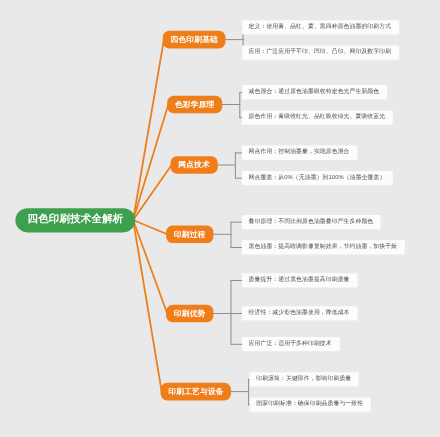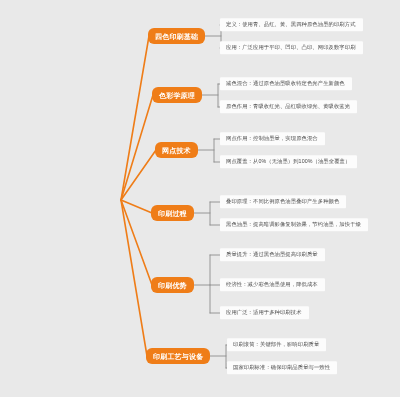--- a/index.html
+++ b/index.html
@@ -94,20 +94,21 @@
       <line x1="210" y1="255" x2="210" y2="313" stroke="#8d8d8d" stroke-width="0.9" stroke-linecap="round"></line>
       <line x1="210" y1="255" x2="220" y2="255" stroke="#8d8d8d" stroke-width="0.9" stroke-linecap="round"></line>
       <line x1="210" y1="285" x2="220" y2="285" stroke="#8d8d8d" stroke-width="0.9" stroke-linecap="round"></line>
       <line x1="210" y1="313" x2="220" y2="313" stroke="#8d8d8d" stroke-width="0.9" stroke-linecap="round"></line>
       <line x1="121" y1="200" x2="147" y2="356" stroke="#ef7d18" stroke-width="1.6" stroke-linecap="round"></line>
       <line x1="210" y1="356" x2="226" y2="356" stroke="#8d8d8d" stroke-width="0.9" stroke-linecap="round"></line>
       <line x1="226" y1="345" x2="226" y2="368" stroke="#8d8d8d" stroke-width="0.9" stroke-linecap="round"></line>
       <line x1="226" y1="345" x2="227" y2="345" stroke="#8d8d8d" stroke-width="0.9" stroke-linecap="round"></line>
       <line x1="226" y1="368" x2="227" y2="368" stroke="#8d8d8d" stroke-width="0.9" stroke-linecap="round"></line>
     </svg>
+<div class="node root-node" style="left: 14px; top: 200px;">四色印刷技术全解析</div>
     <div class="node branch-node" style="left: 148px; top: 36px;">四色印刷基础</div>
     <div class="node leaf-node" style="left: 220px; top: 25px;">定义：使用青、品红、黄、黑四种原色油墨的印刷方式</div>
     <div class="node leaf-node" style="left: 220px; top: 48px;">应用：广泛应用于平印、凹印、凸印、网印及数字印刷</div>
     <div class="node branch-node" style="left: 152px; top: 95px;">色彩学原理</div>
     <div class="node leaf-node" style="left: 220px; top: 84px;">减色混合：通过原色油墨吸收特定色光产生新颜色</div>
     <div class="node leaf-node" style="left: 220px; top: 107px;">原色作用：青吸收红光、品红吸收绿光、黄吸收蓝光</div>
     <div class="node branch-node" style="left: 155px; top: 150px;">网点技术</div>
     <div class="node leaf-node" style="left: 220px; top: 139px;">网点作用：控制油墨量，实现原色混合</div>
     <div class="node leaf-node" style="left: 220px; top: 162px;">网点覆盖：从0%（无油墨）到100%（油墨全覆盖）</div>
     <div class="node branch-node" style="left: 151px; top: 213px;">印刷过程</div>

